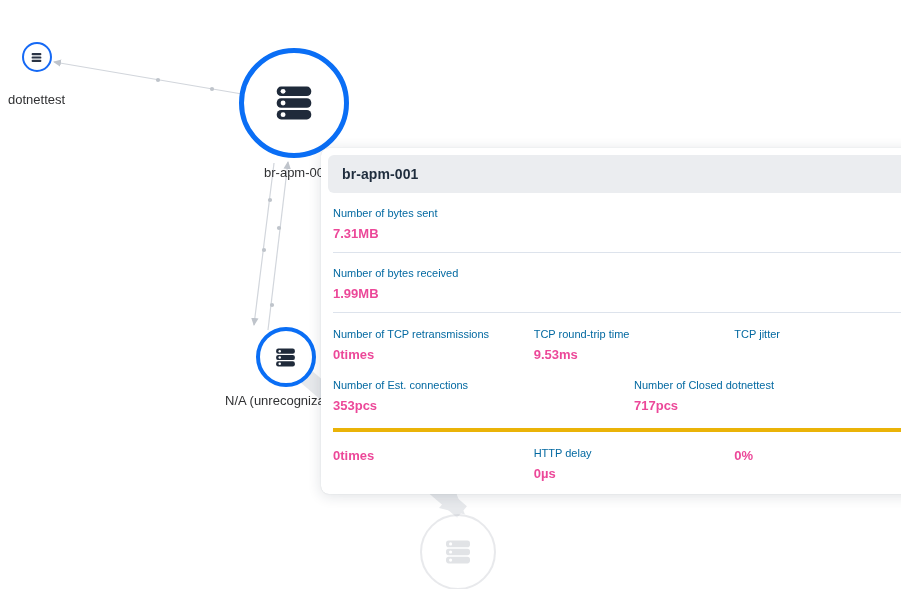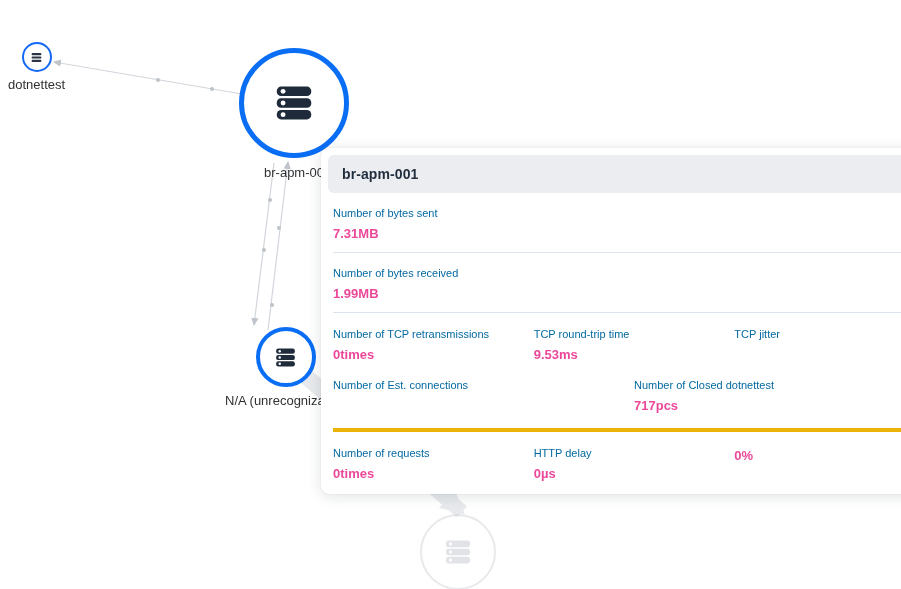--- a/index.html
+++ b/index.html
@@ -36,21 +36,21 @@
   }
   .node-circle {
     border-radius: 50%;
     background: #ffffff;
     display: flex;
     align-items: center;
     justify-content: center;
     box-sizing: border-box;
   }
   .node-label {
-    margin-top: 5px;
+    margin-top: 20px;
     font-size: 13px;
     color: #2c3e50;
     white-space: nowrap;
     line-height: 1.2;
   }
 
   
   #node-dotnettest { left: 8px; top: 42px; }
   #node-dotnettest .node-circle {
     width: 30px; height: 30px;
@@ -262,32 +262,32 @@
           <div class="m-label">TCP round-trip time</div>
           <div class="m-value">9.53ms</div>
         </div>
         <div class="metric-cell">
           <div class="m-label">TCP jitter</div>
         </div>
       </div>
       <div class="metric-row">
         <div class="metric-cell">
           <div class="m-label">Number of Est. connections</div>
+          <div class="m-value">353pcs</div>
         </div>
         <div class="metric-cell">
           <div class="m-label">Number of Closed dotnettest</div>
           <div class="m-value">717pcs</div>
         </div>
       </div>
     </div>
 
     <div class="metric-grid last">
       <div class="metric-row">
         <div class="metric-cell">
-          <div class="m-label">Number of requests</div>
           <div class="m-value">0times</div>
         </div>
         <div class="metric-cell">
           <div class="m-label">HTTP delay</div>
           <div class="m-value">0µs</div>
         </div>
         <div class="metric-cell">
           <div class="m-value">0%</div>
         </div>
       </div>

